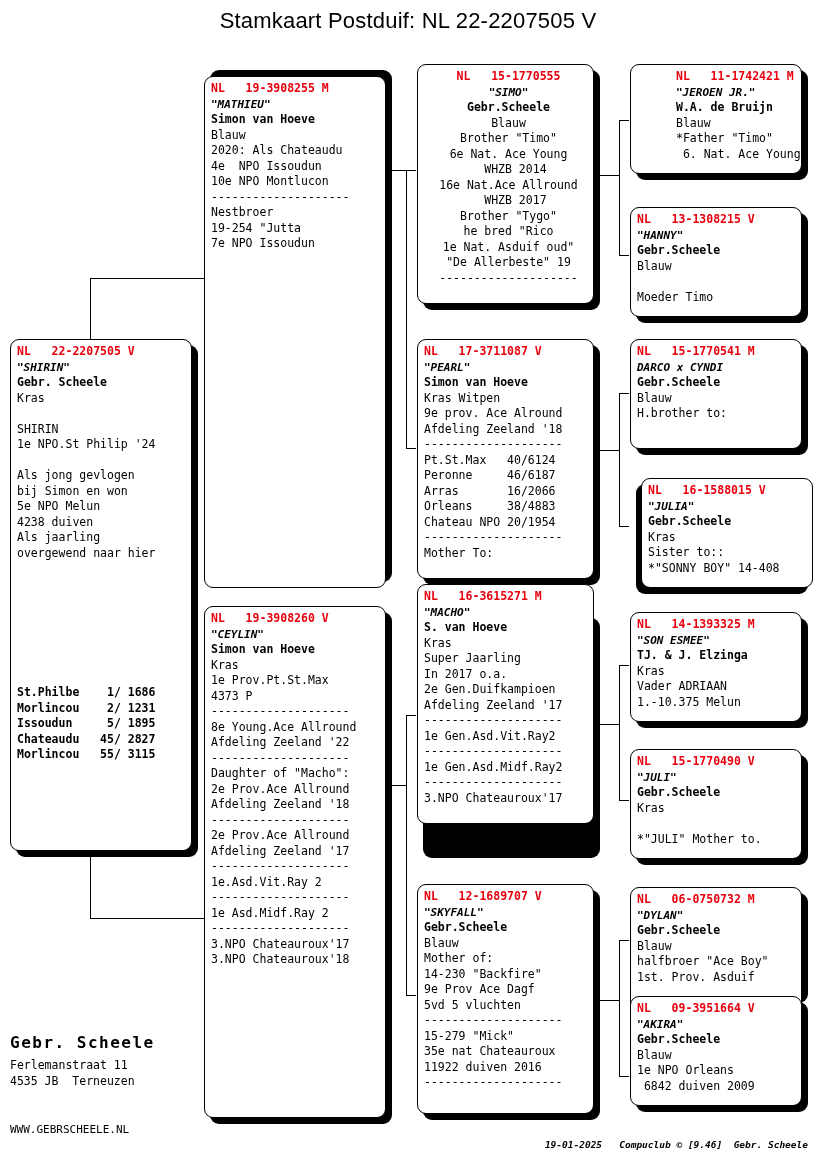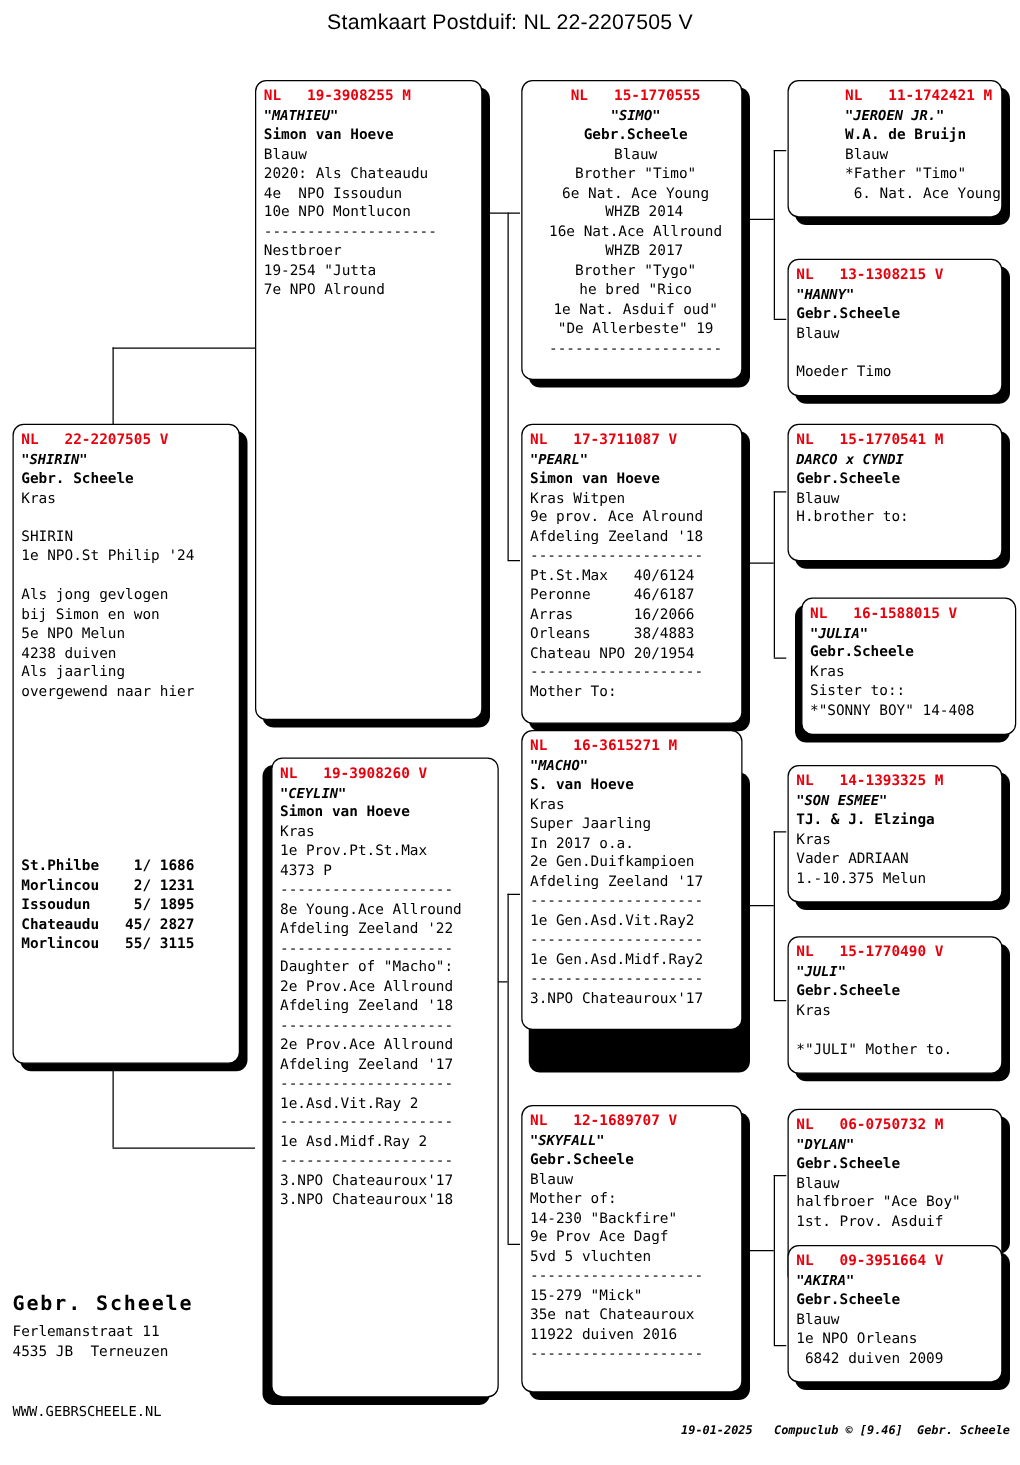--- a/index.html
+++ b/index.html
@@ -11,21 +11,21 @@
     overflow:hidden;
     -webkit-font-smoothing:none;
   }
   .page{position:absolute;left:0;top:0;width:816px;height:1172px;}
 
   
   .title{
     position:absolute;left:0;top:8px;width:816px;
     text-align:center;
     font-family:"Liberation Sans","DejaVu Sans",sans-serif;
-    font-size:17px;
+    font-size:22px;
     color:#000;
     letter-spacing:0.2px;
   }
 
   
   .box{
     position:absolute;
     box-sizing:border-box;
     border:1px solid #000;
     border-radius:9px;
@@ -158,38 +158,38 @@
     <div id="subj-results" style="margin-top:124px;font-weight:bold;">
         <div class="ln">St.Philbe    1/ 1686</div>
         <div class="ln">Morlincou    2/ 1231</div>
         <div class="ln">Issoudun     5/ 1895</div>
         <div class="ln">Chateaudu   45/ 2827</div>
         <div class="ln">Morlincou   55/ 3115</div>
       </div>
   </div>
 
   <div class="box-shadow" style="left:210px;top:70px;width:182px;height:512px;border-radius:9px;"></div>
-  <div class="box" style="left:204px;top:64px;width:182px;height:512px;">
+  <div class="box" style="left:204px;top:76px;width:182px;height:512px;">
     <div class="ring">NL   19-3908255 M</div>
     <div class="nick">"MATHIEU"</div>
     <div class="breeder">Simon van Hoeve</div>
     <div id="g2-0">
         <div class="ln">Blauw</div>
         <div class="ln">2020: Als Chateaudu</div>
         <div class="ln">4e  NPO Issoudun</div>
         <div class="ln">10e NPO Montlucon</div>
         <div class="ln">--------------------</div>
         <div class="ln">Nestbroer</div>
         <div class="ln">19-254 "Jutta</div>
-        <div class="ln">7e NPO Alround</div>
+        <div class="ln">7e NPO Issoudun</div>
       </div>
   </div>
 
   <div class="box-shadow" style="left:210px;top:612px;width:182px;height:512px;border-radius:9px;"></div>
-  <div class="box" style="left:204px;top:606px;width:182px;height:512px;margin-left:13px;">
+  <div class="box" style="left:204px;top:606px;width:182px;height:512px;">
     <div class="ring">NL   19-3908260 V</div>
     <div class="nick">"CEYLIN"</div>
     <div class="breeder">Simon van Hoeve</div>
     <div id="g2-1">
         <div class="ln">Kras</div>
         <div class="ln">1e Prov.Pt.St.Max</div>
         <div class="ln">4373 P</div>
         <div class="ln">--------------------</div>
         <div class="ln">8e Young.Ace Allround</div>
         <div class="ln">Afdeling Zeeland '22</div>

